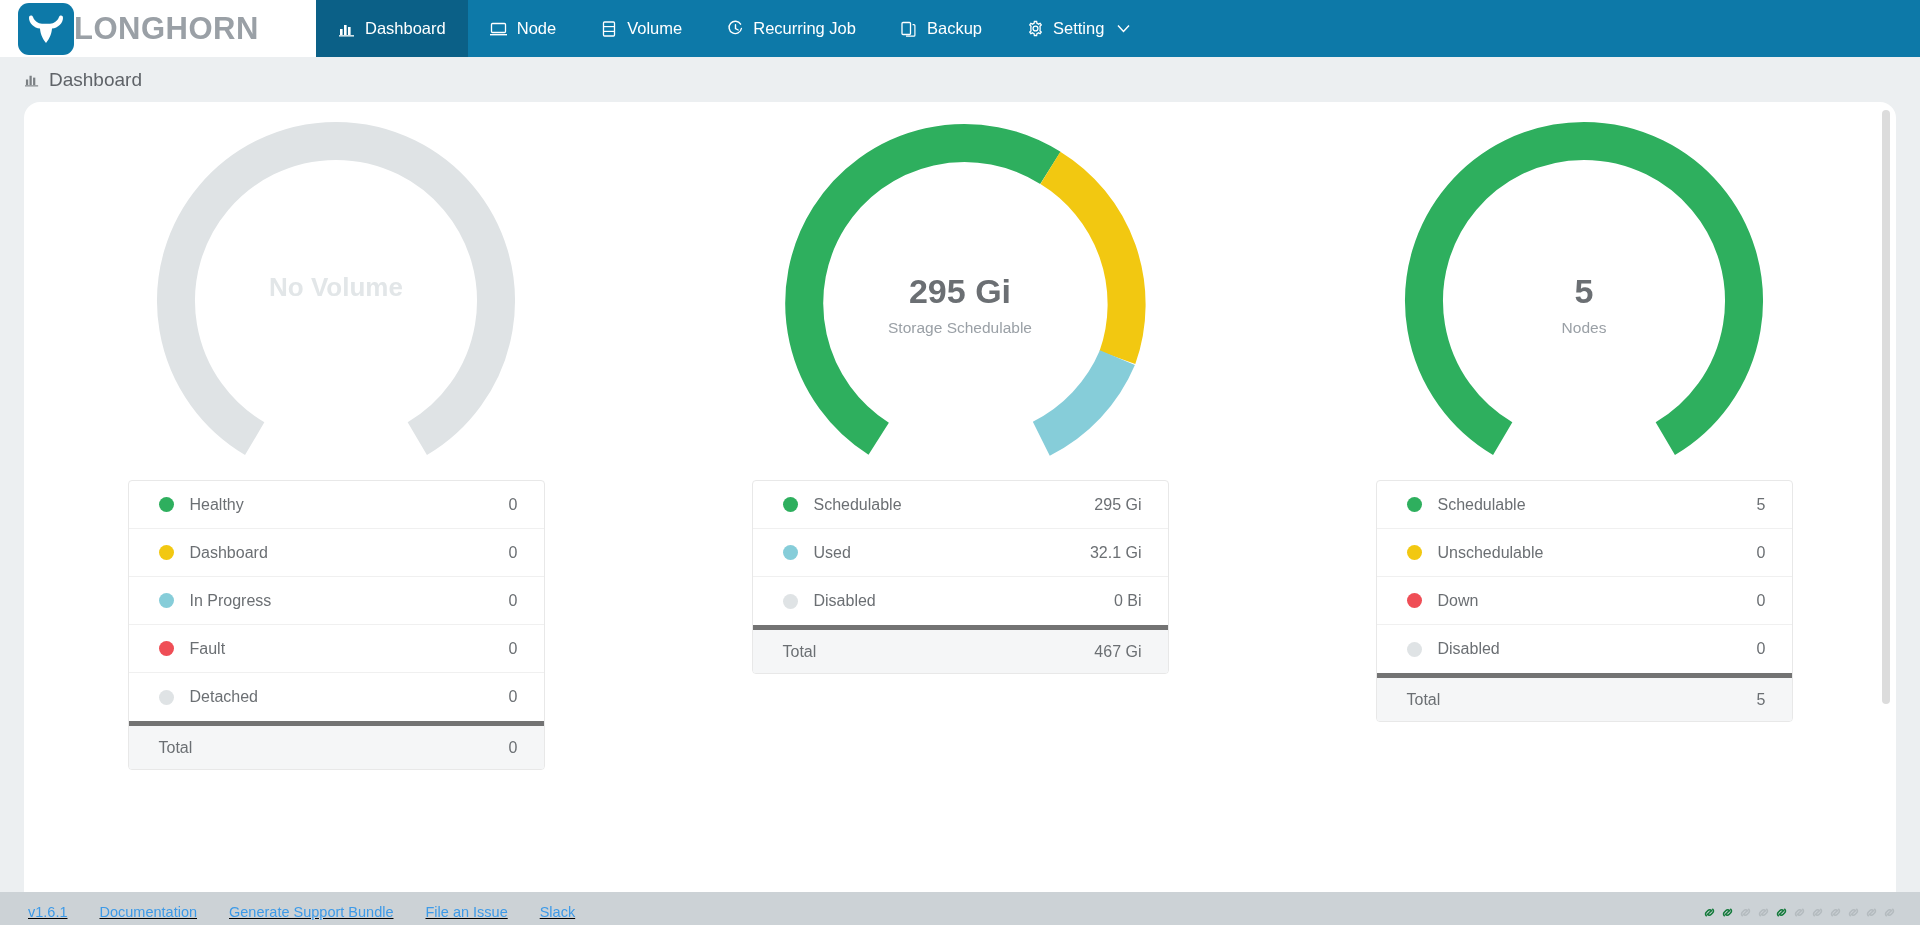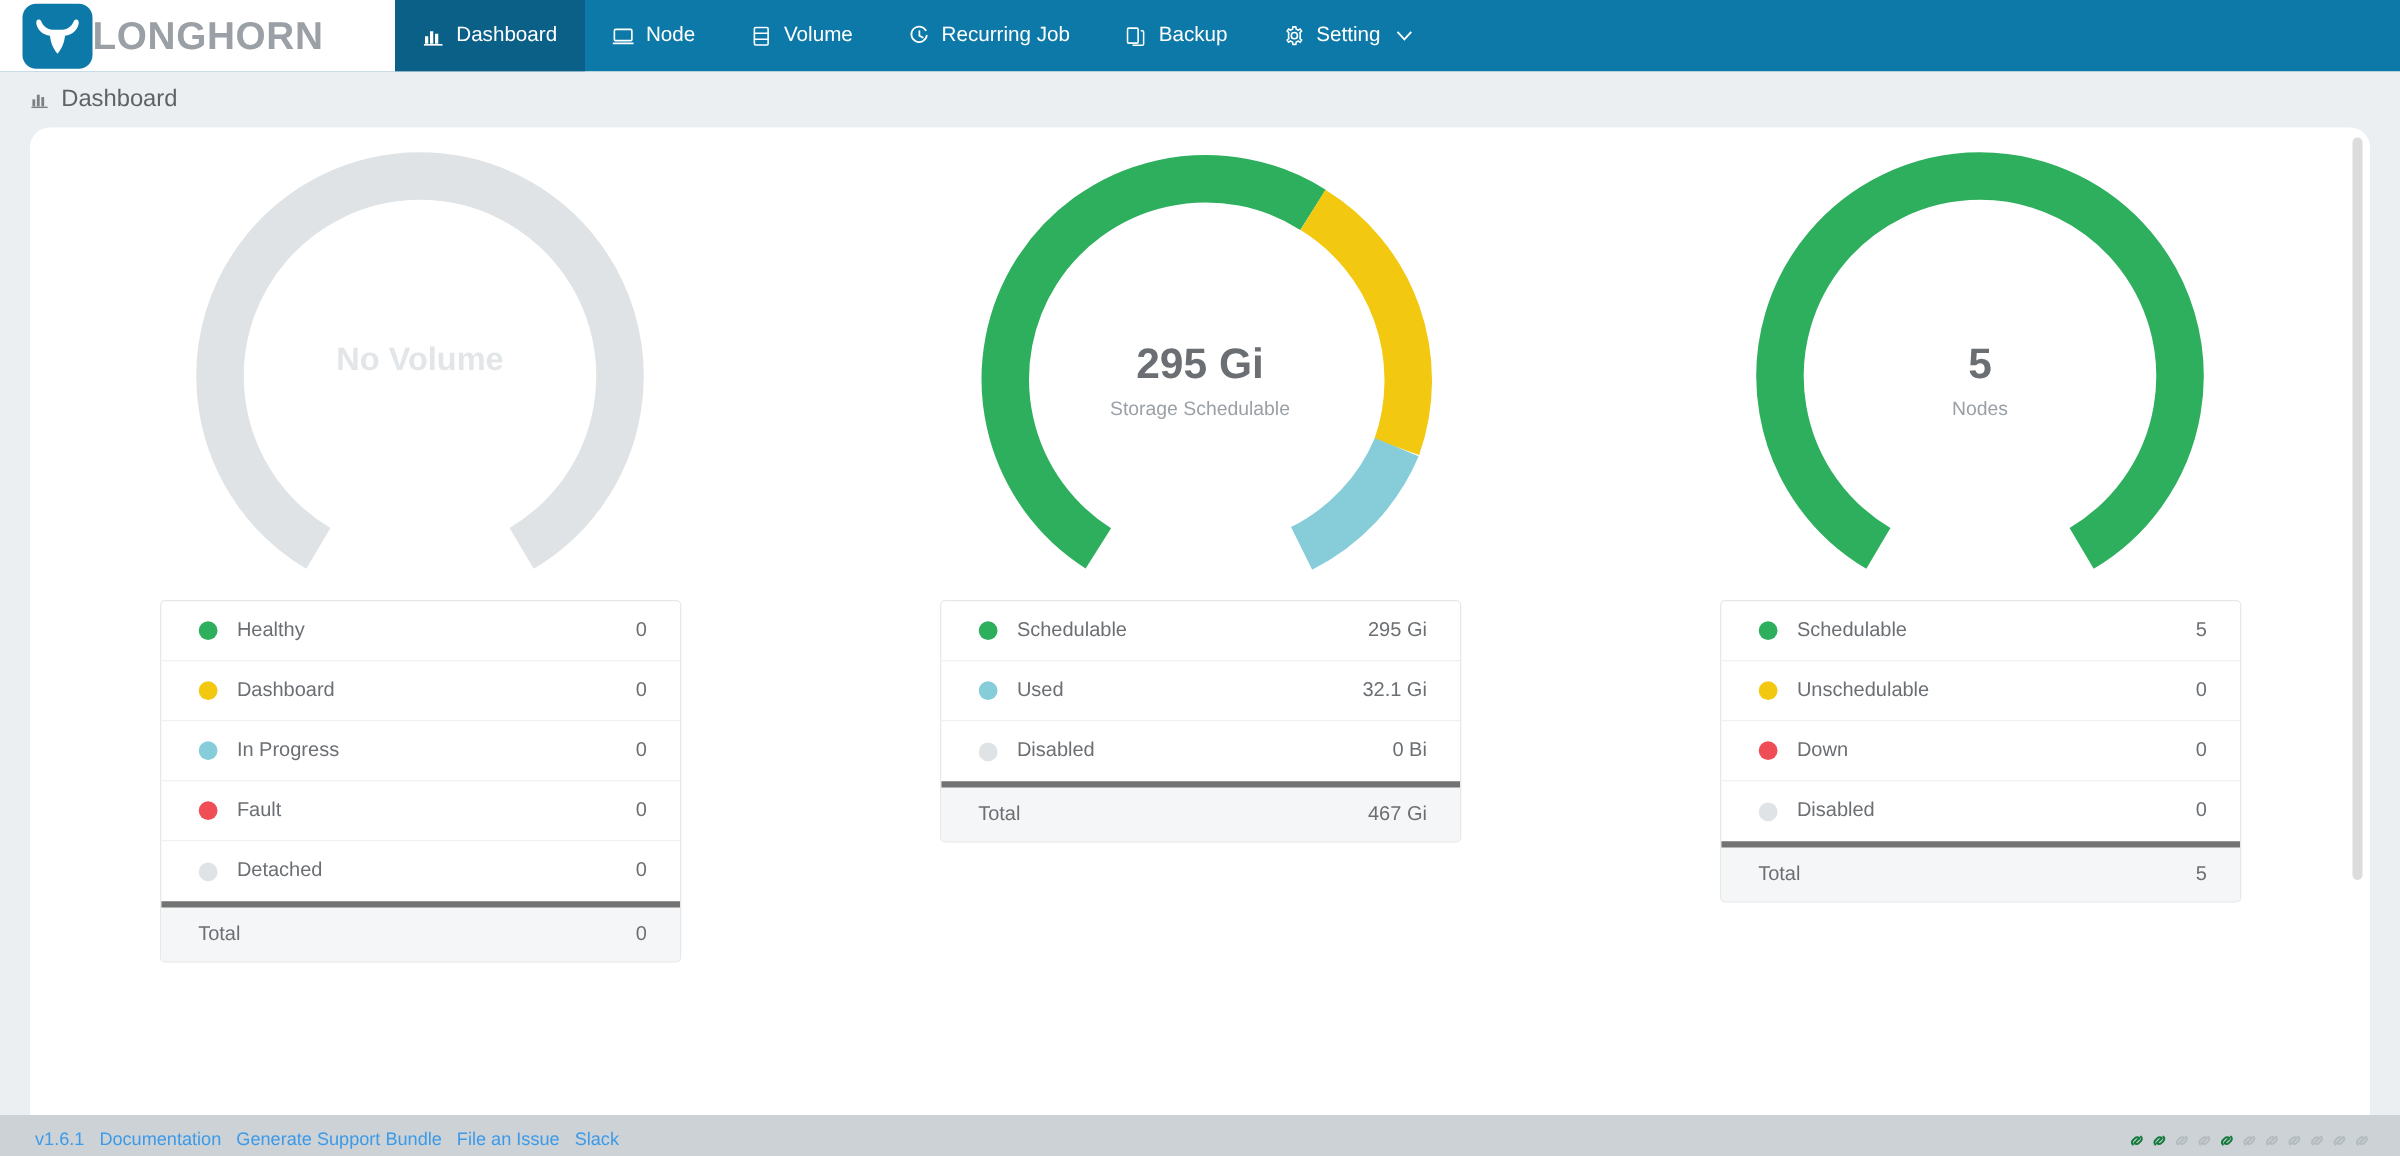--- a/index.html
+++ b/index.html
@@ -171,21 +171,21 @@
 
   
   .footer {
     height: 40px;
     background: #ccd2d6;
     display: flex;
     align-items: center;
     padding: 0 20px;
     position: relative;
   }
-  .footer-links { display: flex; align-items: center; gap: 12px; padding-left: 8px; }
+  .footer-links { display: flex; align-items: center; gap: 32px; padding-left: 8px; text-decoration: underline; }
   .footer-link {
     color: #3d9ae8;
     font-size: 14.5px;
     text-decoration: none;
     cursor: pointer;
   }
   .footer-icons {
     position: absolute;
     right: 22px;
     display: flex;

